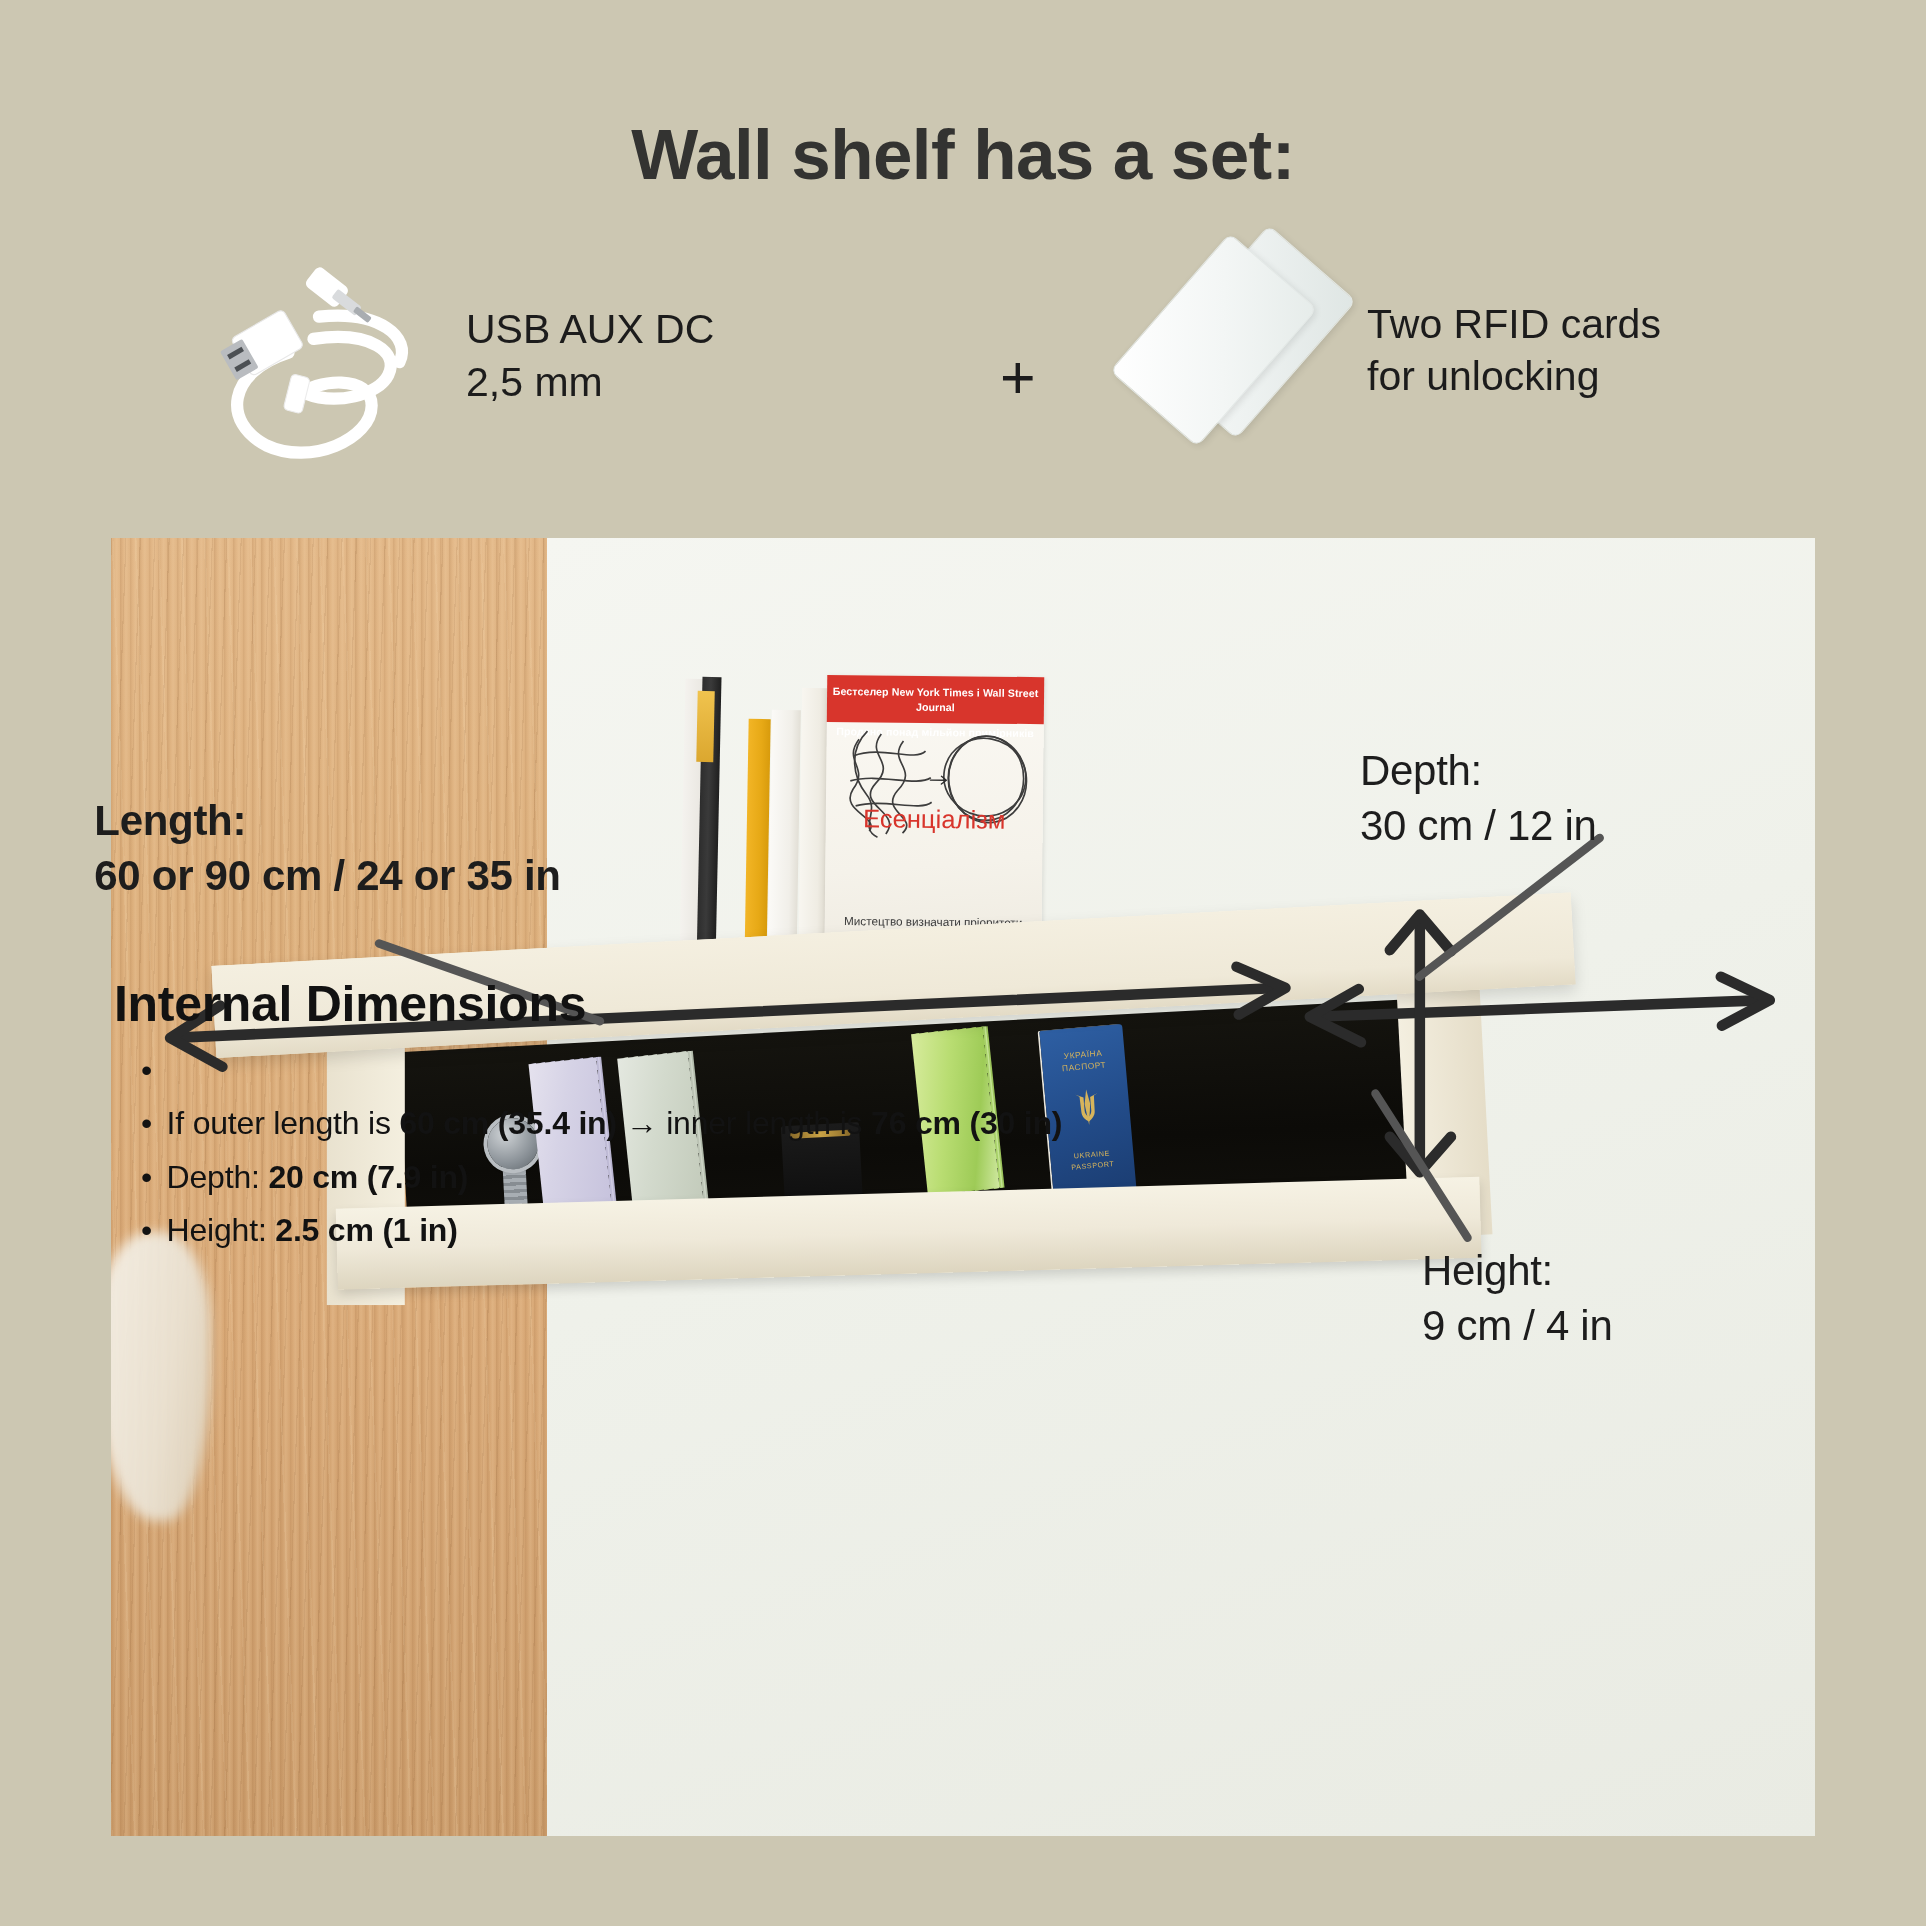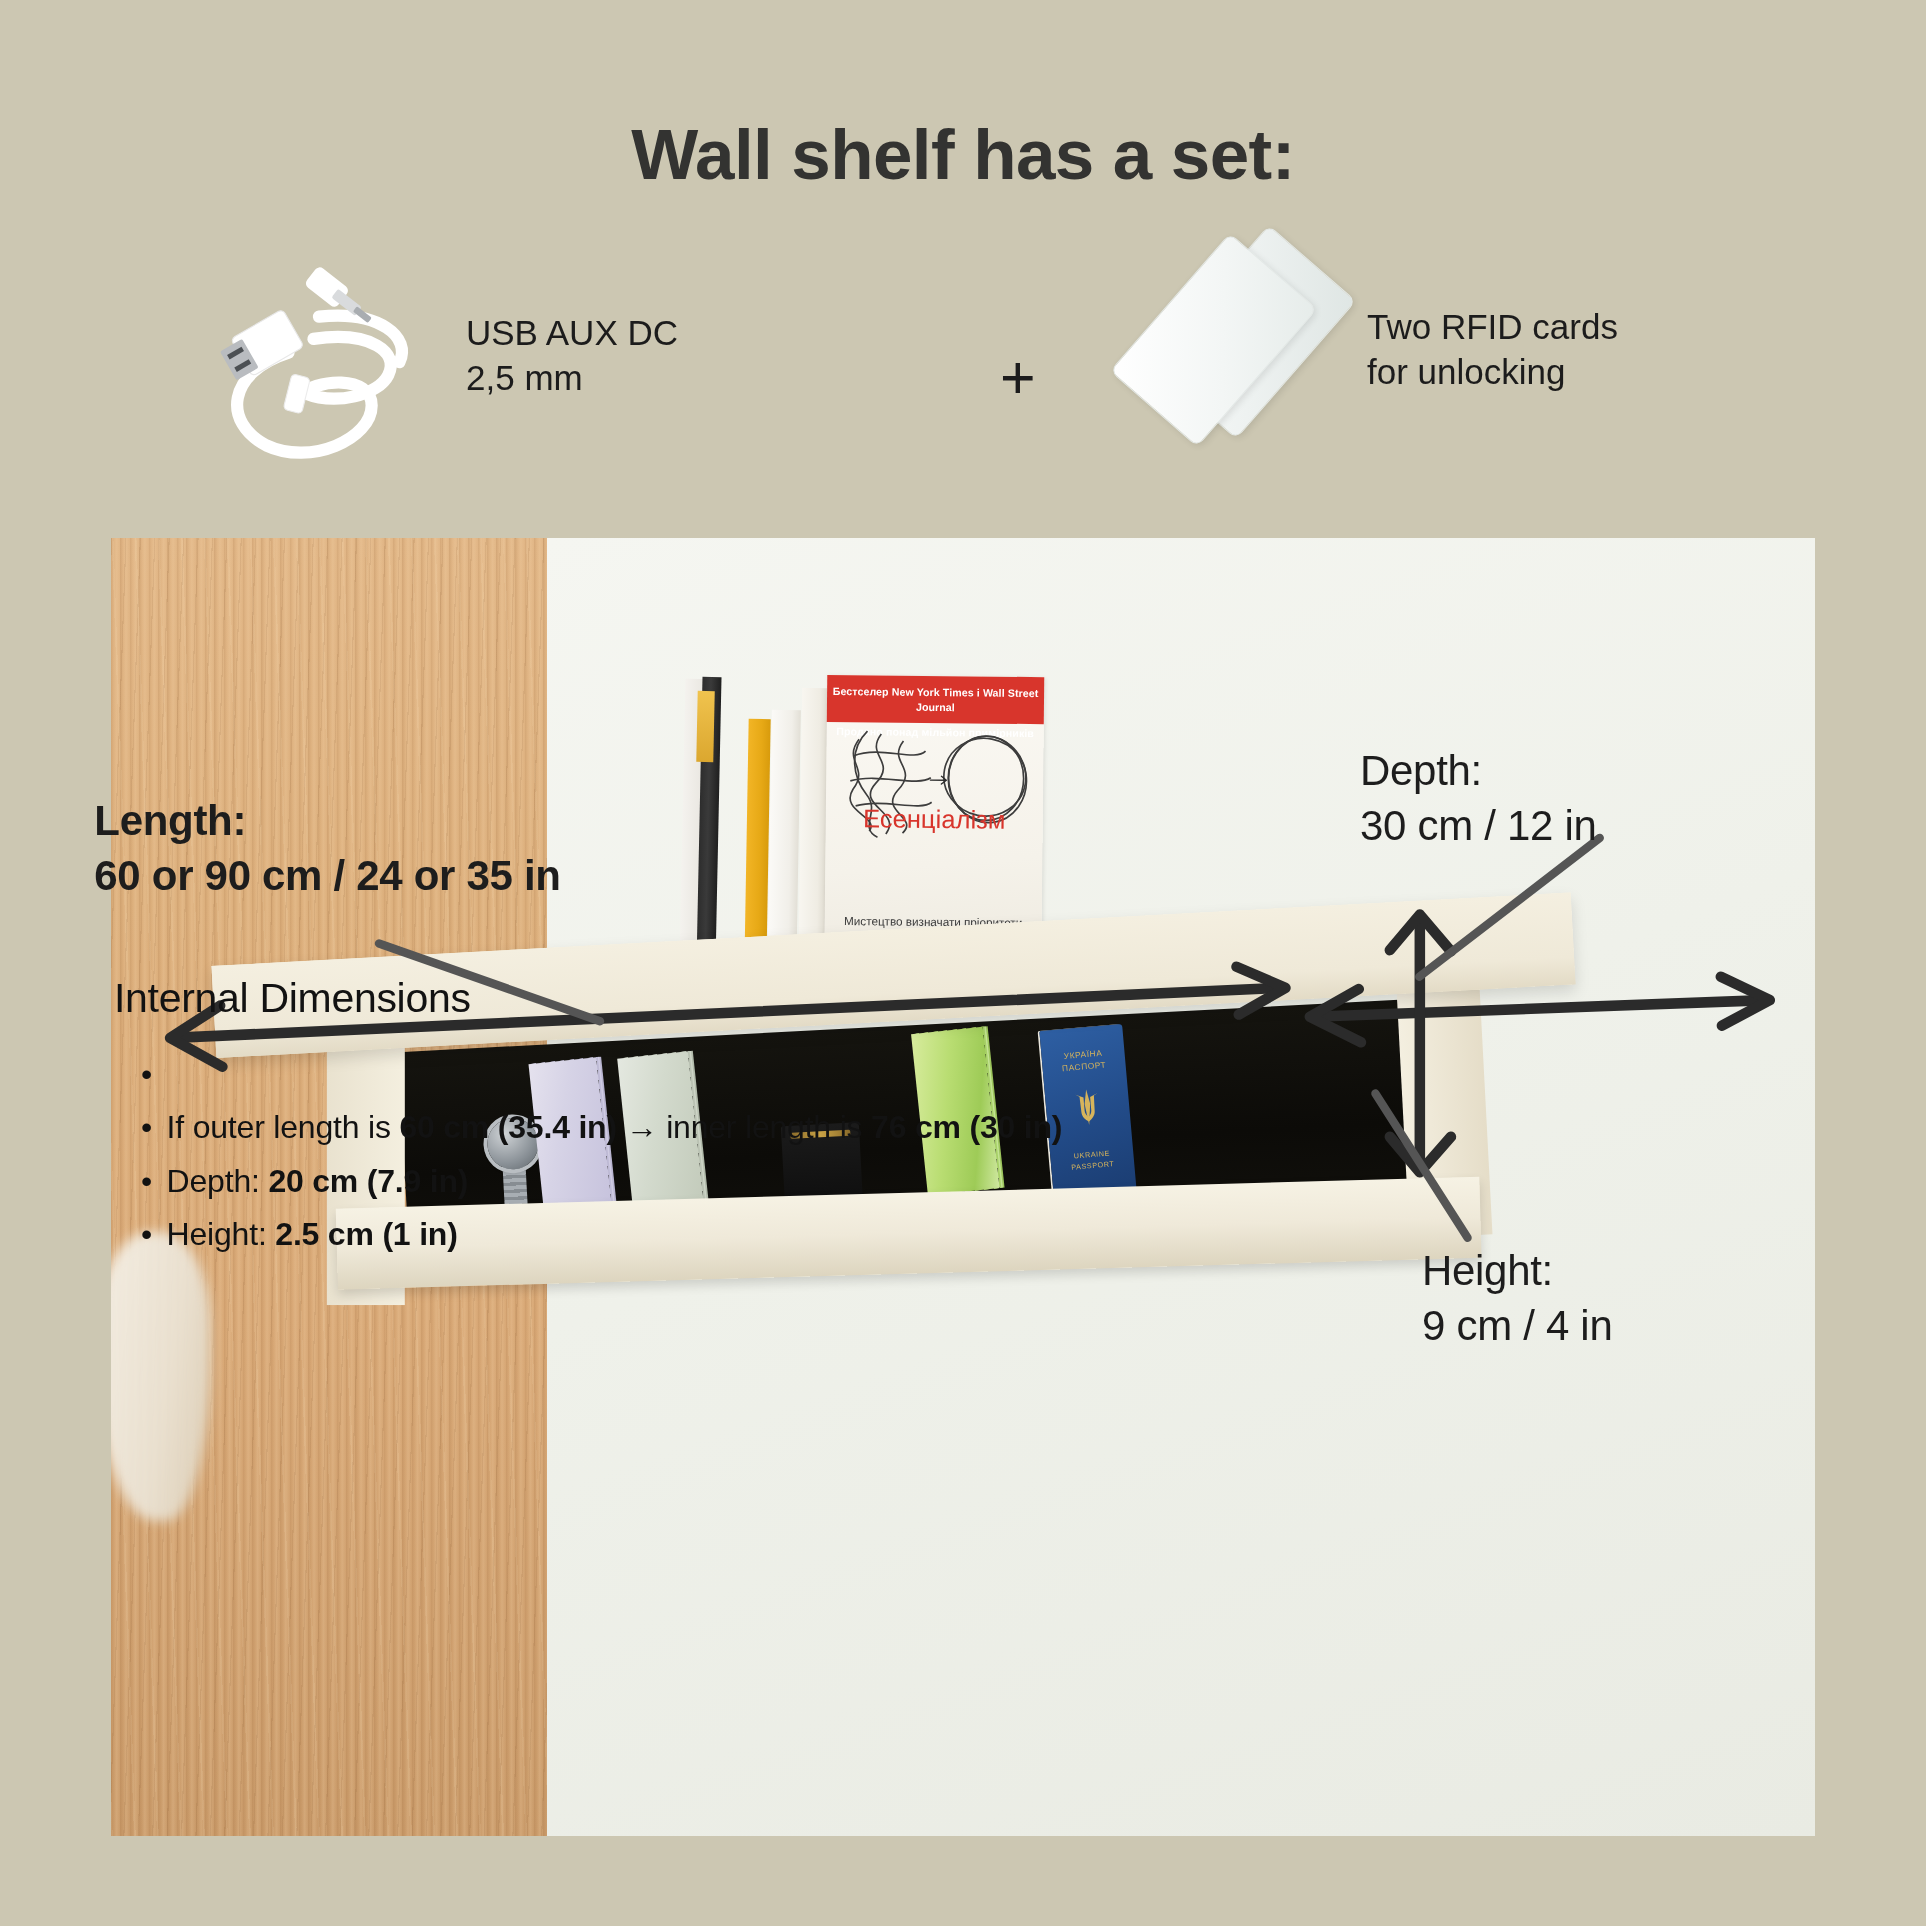--- a/index.html
+++ b/index.html
@@ -21,21 +21,21 @@
 
   
   #accessories-row {
     position:absolute; left:111px; top:239px; width:1704px; height:250px;
   }
   .acc-item { position:absolute; display:flex; align-items:center; }
 
   #usb-item { left:94px; top:0; }
   #usb-icon { width:239px; height:233px; position:relative; }
   #usb-label, #rfid-label {
-    font-size:35px; color:#1c1c1c; line-height:1.28; white-space:pre-line;
+    font-size:41px; color:#1c1c1c; line-height:1.28; white-space:pre-line;
   }
   #usb-label { margin-left:22px; }
 
   #plus-sign {
     position:absolute; left:889px; top:108px;
     font-size:61px; font-weight:400; color:#1c1c1c; line-height:1;
   }
 
   #rfid-item { left:978px; top:-8.3px; }
   #rfid-icon { width:250px; height:239px; position:relative; }
@@ -228,21 +228,21 @@
   }
   #label-length{ left:-16.7px; top:256px;font-weight:bold; }
   #label-depth { left:1249px; top:206px; }
   #label-height{ left:1311px; top:706px; }
 
   
   #internal-dims{
     position:absolute; left:114px; top:975px; width:1278px;
   }
   #internal-heading{
-    font-size:41px; color:#121212; font-weight:400; margin-bottom:33px;
+    font-size:50px; color:#121212; font-weight:700; margin-bottom:18px;
     letter-spacing:-0.3px;
   }
   .dim-item{
     display:flex; font-size:32px; color:#121212; line-height:1.22;
     margin:0 0 14.4px 27px; letter-spacing:-0.2px;
   }
   .dim-bullet{ width:25.6px; flex:0 0 25.6px; }
   .dim-text b{ font-weight:bold; }
 </style>
 </head>

